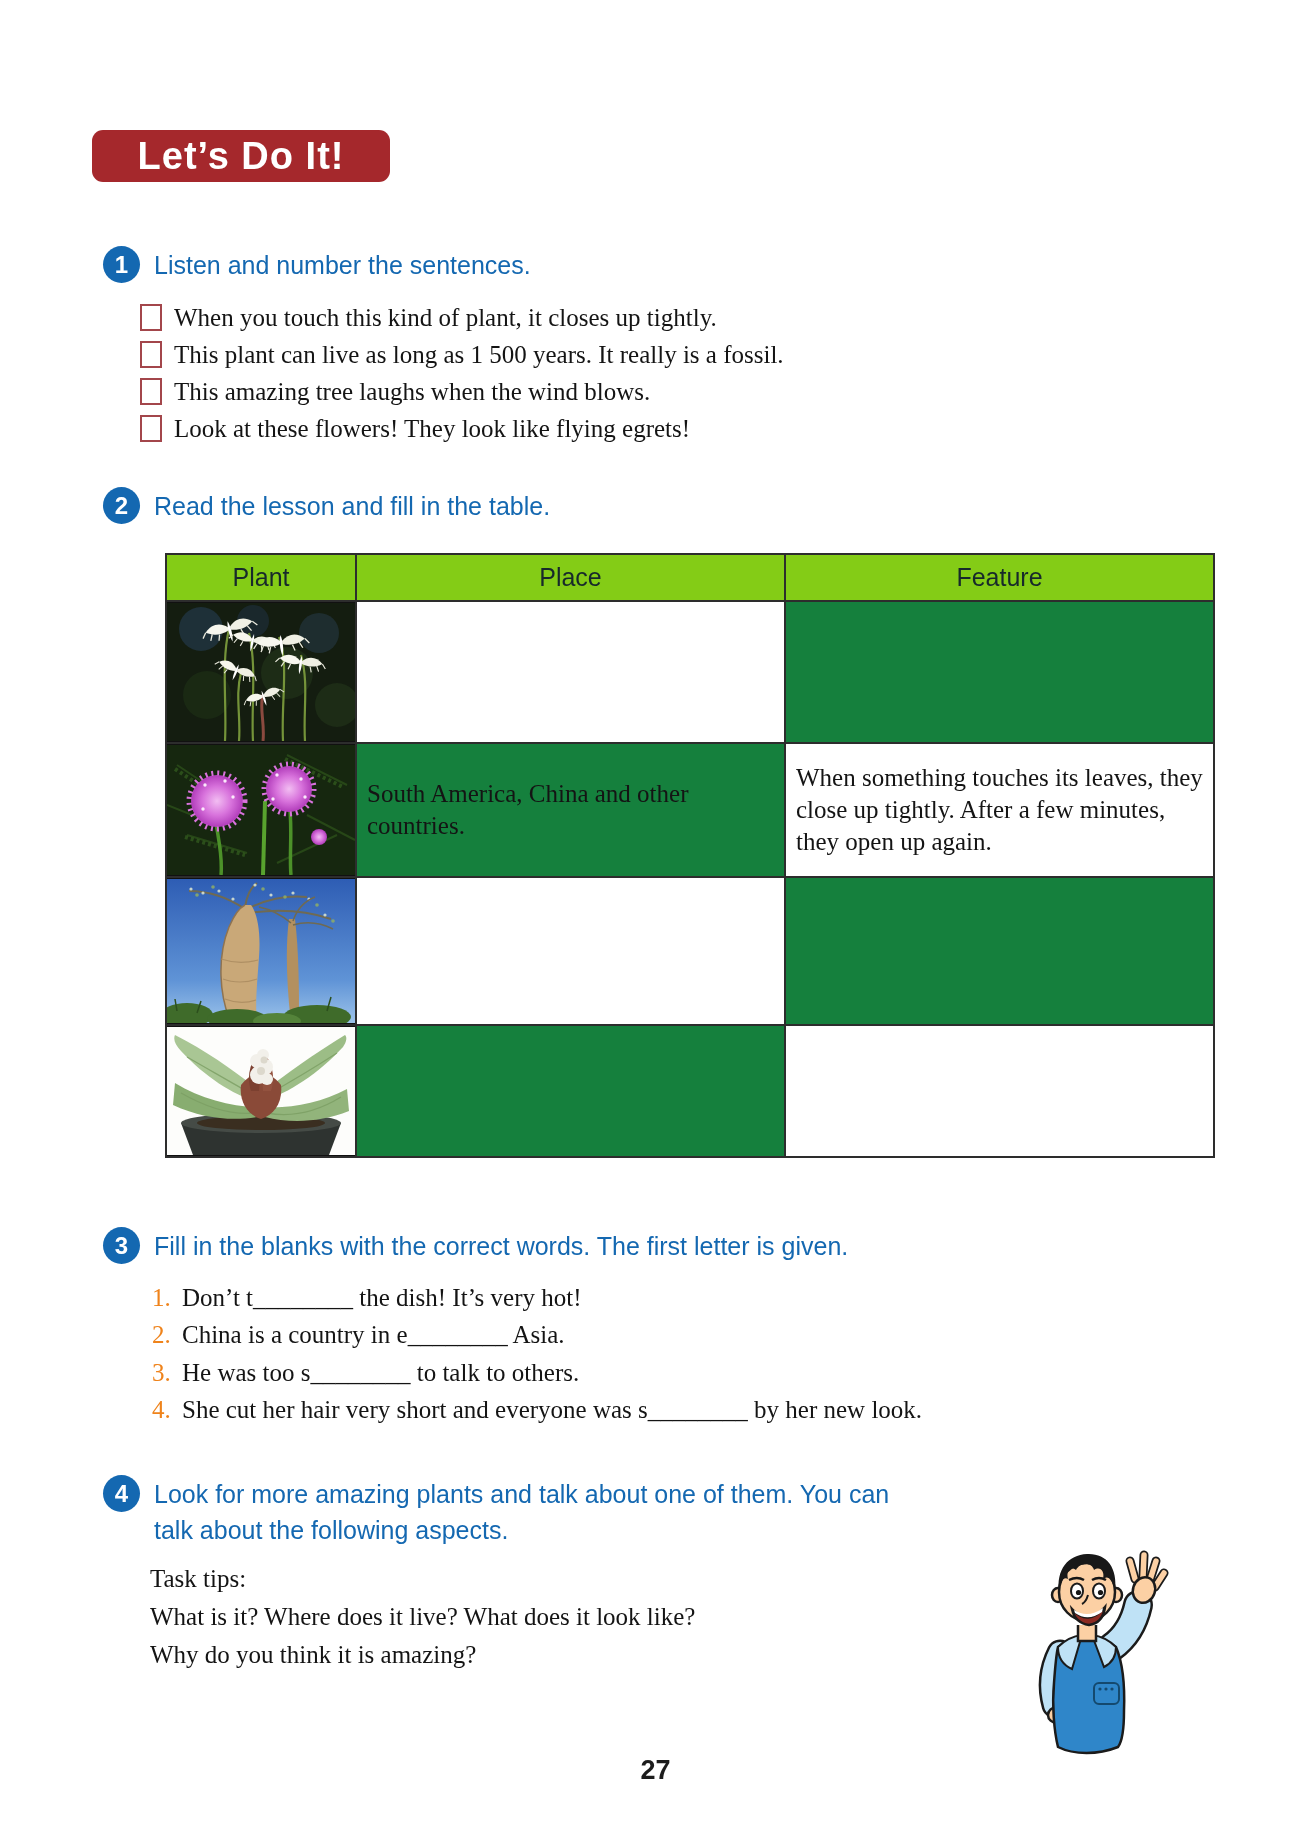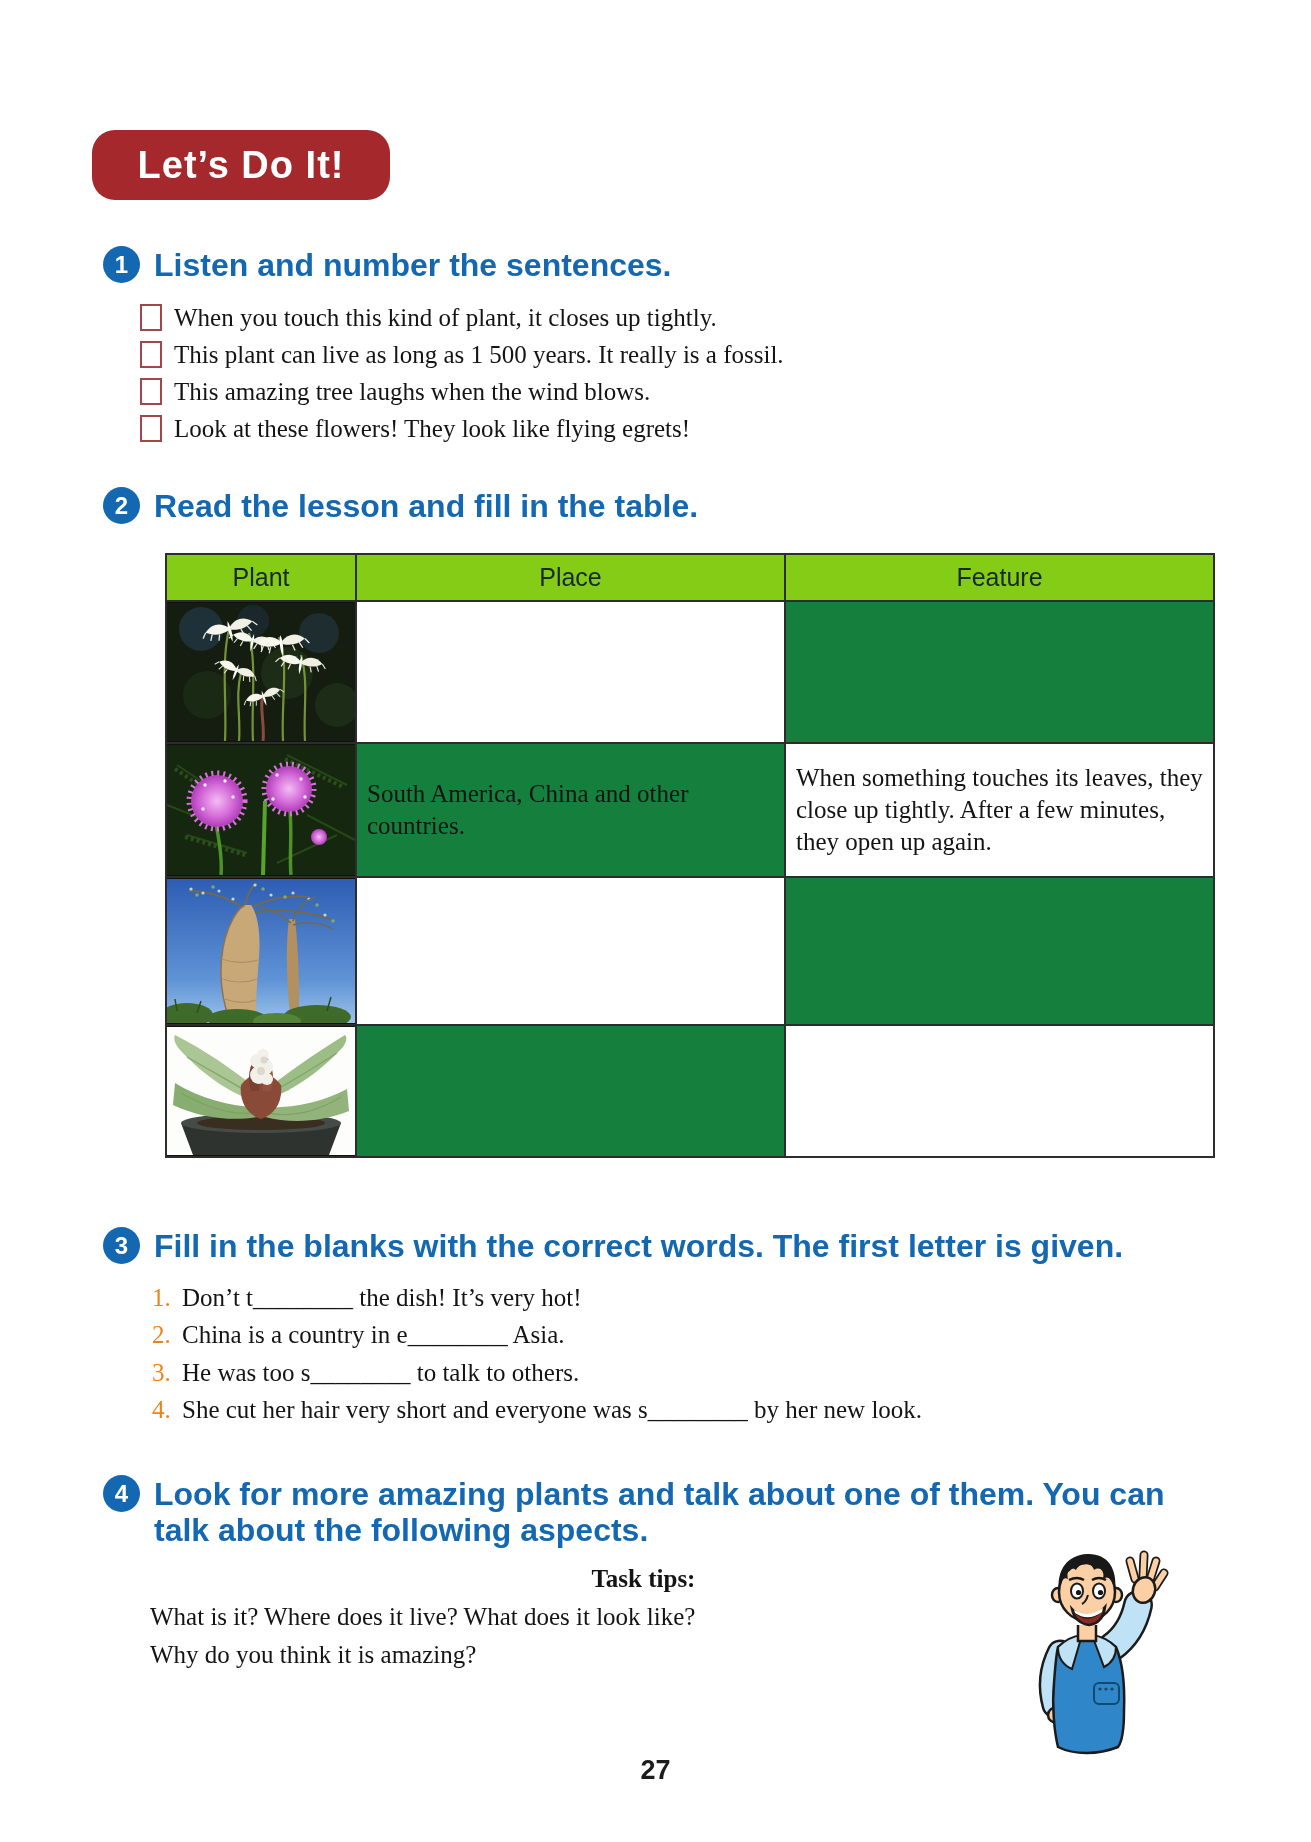--- a/index.html
+++ b/index.html
@@ -5,36 +5,36 @@
   * { margin:0; padding:0; box-sizing:border-box; }
   html,body { background:#ffffff; }
   body {
     width:1311px; height:1842px; position:relative; overflow:hidden;
     font-family:"Liberation Serif", serif; color:#141414;
   }
   .abs { position:absolute; }
 
   
   .banner {
-    left:92px; top:130px; width:298px; height:70px;
-    background:#a5282c; border-radius:23px;
+    left:92px; top:130px; width:298px; height:52px;
+    background:#a5282c; border-radius:11px;
     color:#ffffff; font-family:"Liberation Sans", sans-serif;
     font-weight:bold; font-size:38px; letter-spacing:1px;
     display:flex; align-items:center; justify-content:center;
   }
 
   
   .task { display:flex; align-items:flex-start; gap:14px; }
   .num {
     width:37px; height:37px; border-radius:50%; background:#1468b1; flex:none;
     color:#fff; font-family:"Liberation Sans", sans-serif; font-weight:bold; font-size:24px;
     display:flex; align-items:center; justify-content:center;
   }
   .task h2 {
-    font-family:"Liberation Sans", sans-serif; font-weight:bold; font-size:32px;
+    font-family:"Liberation Sans", sans-serif; font-weight:normal; font-size:25px;
     color:#1468b1; line-height:36px; padding-top:1px; white-space:nowrap;
   }
   .task h2 span { display:block; }
 
   
   .listen-list { left:140px; top:299px; list-style:none; }
   .listen-list li { display:flex; align-items:center; gap:12px; height:37px;text-align:center; }
   .cbox { width:22px; height:27px; border:2px solid #a3464b; flex:none; background:#fff; }
   .sent { font-size:25px; white-space:nowrap; }
 
@@ -53,21 +53,21 @@
   tr.r3 td { height:148px; } tr.r4 td { height:132px; }
 
   
   .fill-list { left:152px; top:1279px; list-style:none; }
   .fill-list li { display:flex; height:37.5px; align-items:center; }
   .onum { color:#ef831b; font-size:25px; width:30px; flex:none; }
   .ftext { font-size:25px; white-space:nowrap; }
 
   
   .tips { left:150px; top:1560px; font-size:25px; line-height:38px; }
-  .tips .tips-label { font-weight:bold;text-align:right; }
+  .tips .tips-label { font-weight:normal; }
 
   
   .pagenum {
     left:0; right:0; top:1755px; text-align:center;
     font-family:"Liberation Sans", sans-serif; font-weight:bold; font-size:27px; color:#1c1c1c;
   }
 </style>
 </head>
 <body>
 

